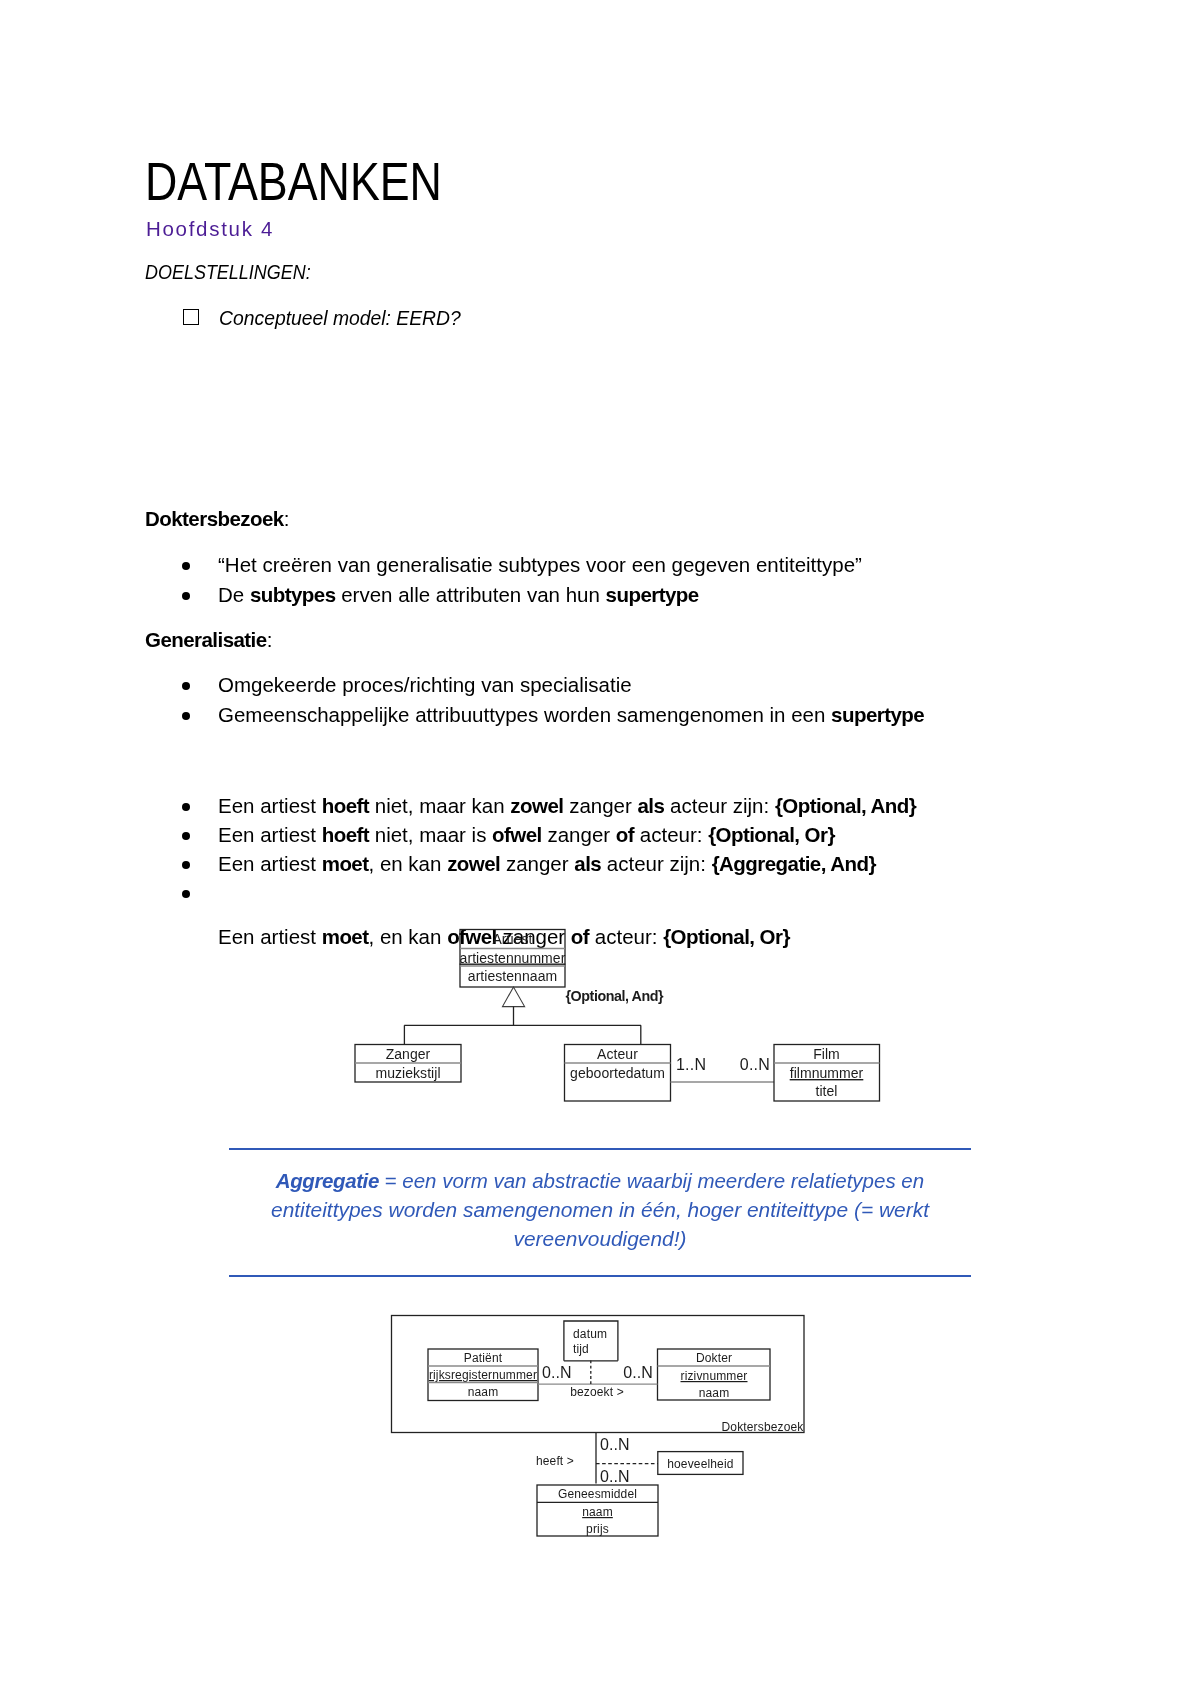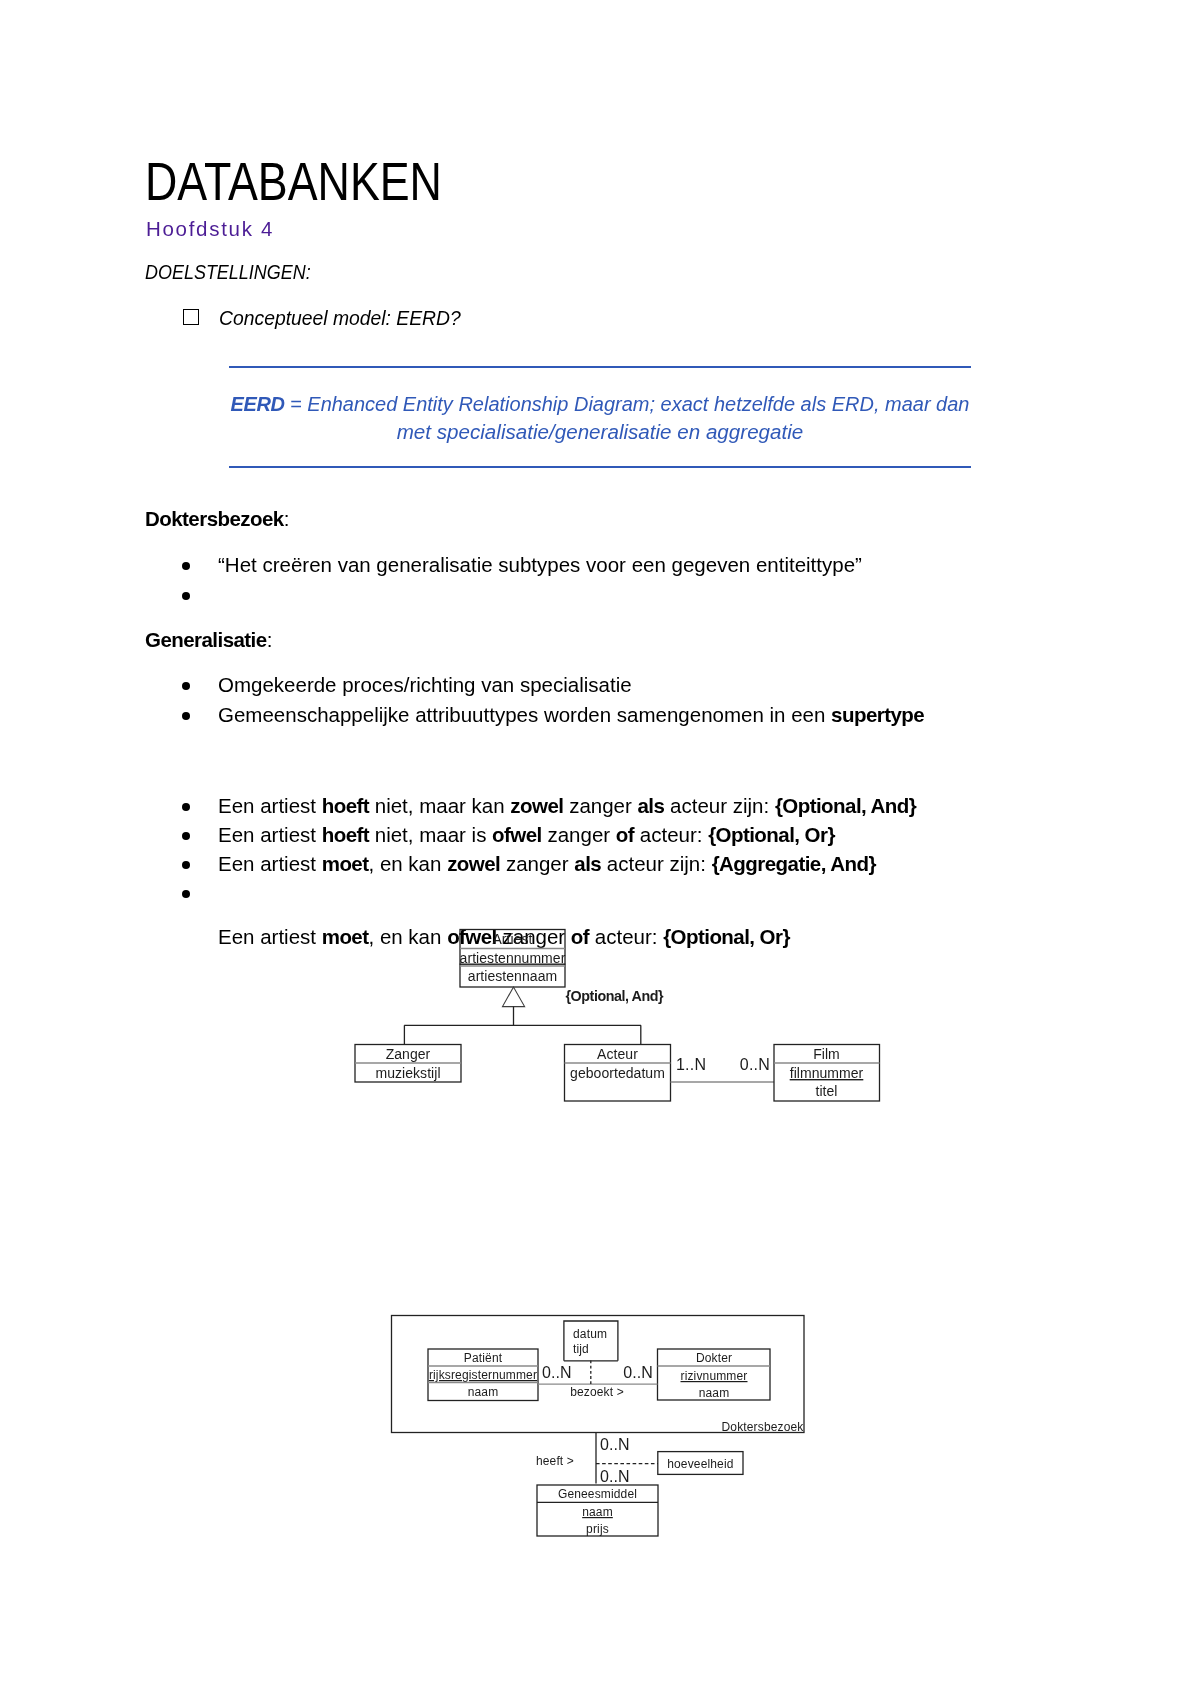--- a/index.html
+++ b/index.html
@@ -34,45 +34,47 @@
 </head>
 <body>
 
 <div class="page">
   <h1 class="title">DATABANKEN</h1>
   <div class="subtitle" style="top:216.5px">Hoofdstuk 4</div>
   <div class="doel" style="top:259.5px">DOELSTELLINGEN:</div>
   <div class="chkbox" style="left:183px;top:308.7px"></div>
   <div class="chk-row" style="left:219px;top:306px">Conceptueel model: EERD?</div>
 
-  <div class="quote" style="top:366px;height:102px">
-    <div class="qline" style="top:26px;transform:translateX(-50%) scaleX(0.975)"><b>EERD</b> = Enhanced Entity Relationship Diagram; exact hetzelfde als ERD, maar dan</div>
-    <div class="qline" style="top:54px;transform:translateX(-50%) scaleX(1.005)">met specialisatie/generalisatie en aggregatie</div>
-  </div>
 
   <div class="h2" style="top:506.5px"><b>Doktersbezoek</b>:</div>
   <div class="bdot" style="top:562.1px"></div>
   <div class="bul" style="top:553.0px">“Het creëren van generalisatie subtypes voor een gegeven entiteittype”</div>
   <div class="bdot" style="top:592.1px"></div>
+  <div class="bul" style="top:583.0px">De <b>subtypes</b> erven alle attributen van hun <b>supertype</b></div>
 
   <div class="h2" style="top:627.5px"><b>Generalisatie</b>:</div>
   <div class="bdot" style="top:682.1px"></div>
   <div class="bul" style="top:673.0px">Omgekeerde proces/richting van specialisatie</div>
   <div class="bdot" style="top:712.1px"></div>
   <div class="bul" style="top:703.0px">Gemeenschappelijke attribuuttypes worden samengenomen in een <b>supertype</b></div>
 
   <div class="bdot" style="top:803.0px"></div>
   <div class="bul" style="top:793.9px">Een artiest <b>hoeft</b> niet, maar kan <b>zowel</b> zanger <b>als</b> acteur zijn: <b>{Optional, And}</b></div>
   <div class="bdot" style="top:832.3px"></div>
   <div class="bul" style="top:823.2px">Een artiest <b>hoeft</b> niet, maar is <b>ofwel</b> zanger <b>of</b> acteur: <b>{Optional, Or}</b></div>
   <div class="bdot" style="top:861.2px"></div>
   <div class="bul" style="top:852.1px">Een artiest <b>moet</b>, en kan <b>zowel</b> zanger <b>als</b> acteur zijn: <b>{Aggregatie, And}</b></div>
   <div class="bdot" style="top:889.8px"></div>
   <div class="bul" style="top:925px">Een artiest <b>moet</b>, en kan <b>ofwel</b> zanger <b>of</b> acteur: <b>{Optional, Or}</b></div>
 
+  <div class="quote" style="top:1148px;height:129px">
+    <div class="qline" style="top:21px"><b>Aggregatie</b> = een vorm van abstractie waarbij meerdere relatietypes en</div>
+    <div class="qline" style="top:50px;transform:translateX(-50%) scaleX(1.021)">entiteittypes worden samengenomen in één, hoger entiteittype (= werkt</div>
+    <div class="qline" style="top:79px;transform:translateX(-50%) scaleX(1.018)">vereenvoudigend!)</div>
+  </div>
 
   <svg id="svg-eerd" class="dgsvg" style="left:340px;top:920px;width:560px;height:195px" viewBox="340 920 560 195">
       <rect x="460" y="929.5" width="105" height="57.5"></rect>
       <line x1="460" y1="948.5" x2="565" y2="948.5" class="thin"></line>
       <line x1="460" y1="966" x2="565" y2="966" class="thin"></line>
       <text x="512.5" y="943.5" text-anchor="middle">Artiest</text>
       <text x="512.5" y="962.5" text-anchor="middle" text-decoration="underline">artiestennummer</text>
       <text x="512.5" y="981" text-anchor="middle">artiestennaam</text>
       <polygon points="513.5,987 502.5,1006.6 524.6,1006.6"></polygon>
       <line x1="513.5" y1="1006.6" x2="513.5" y2="1025.3"></line>

